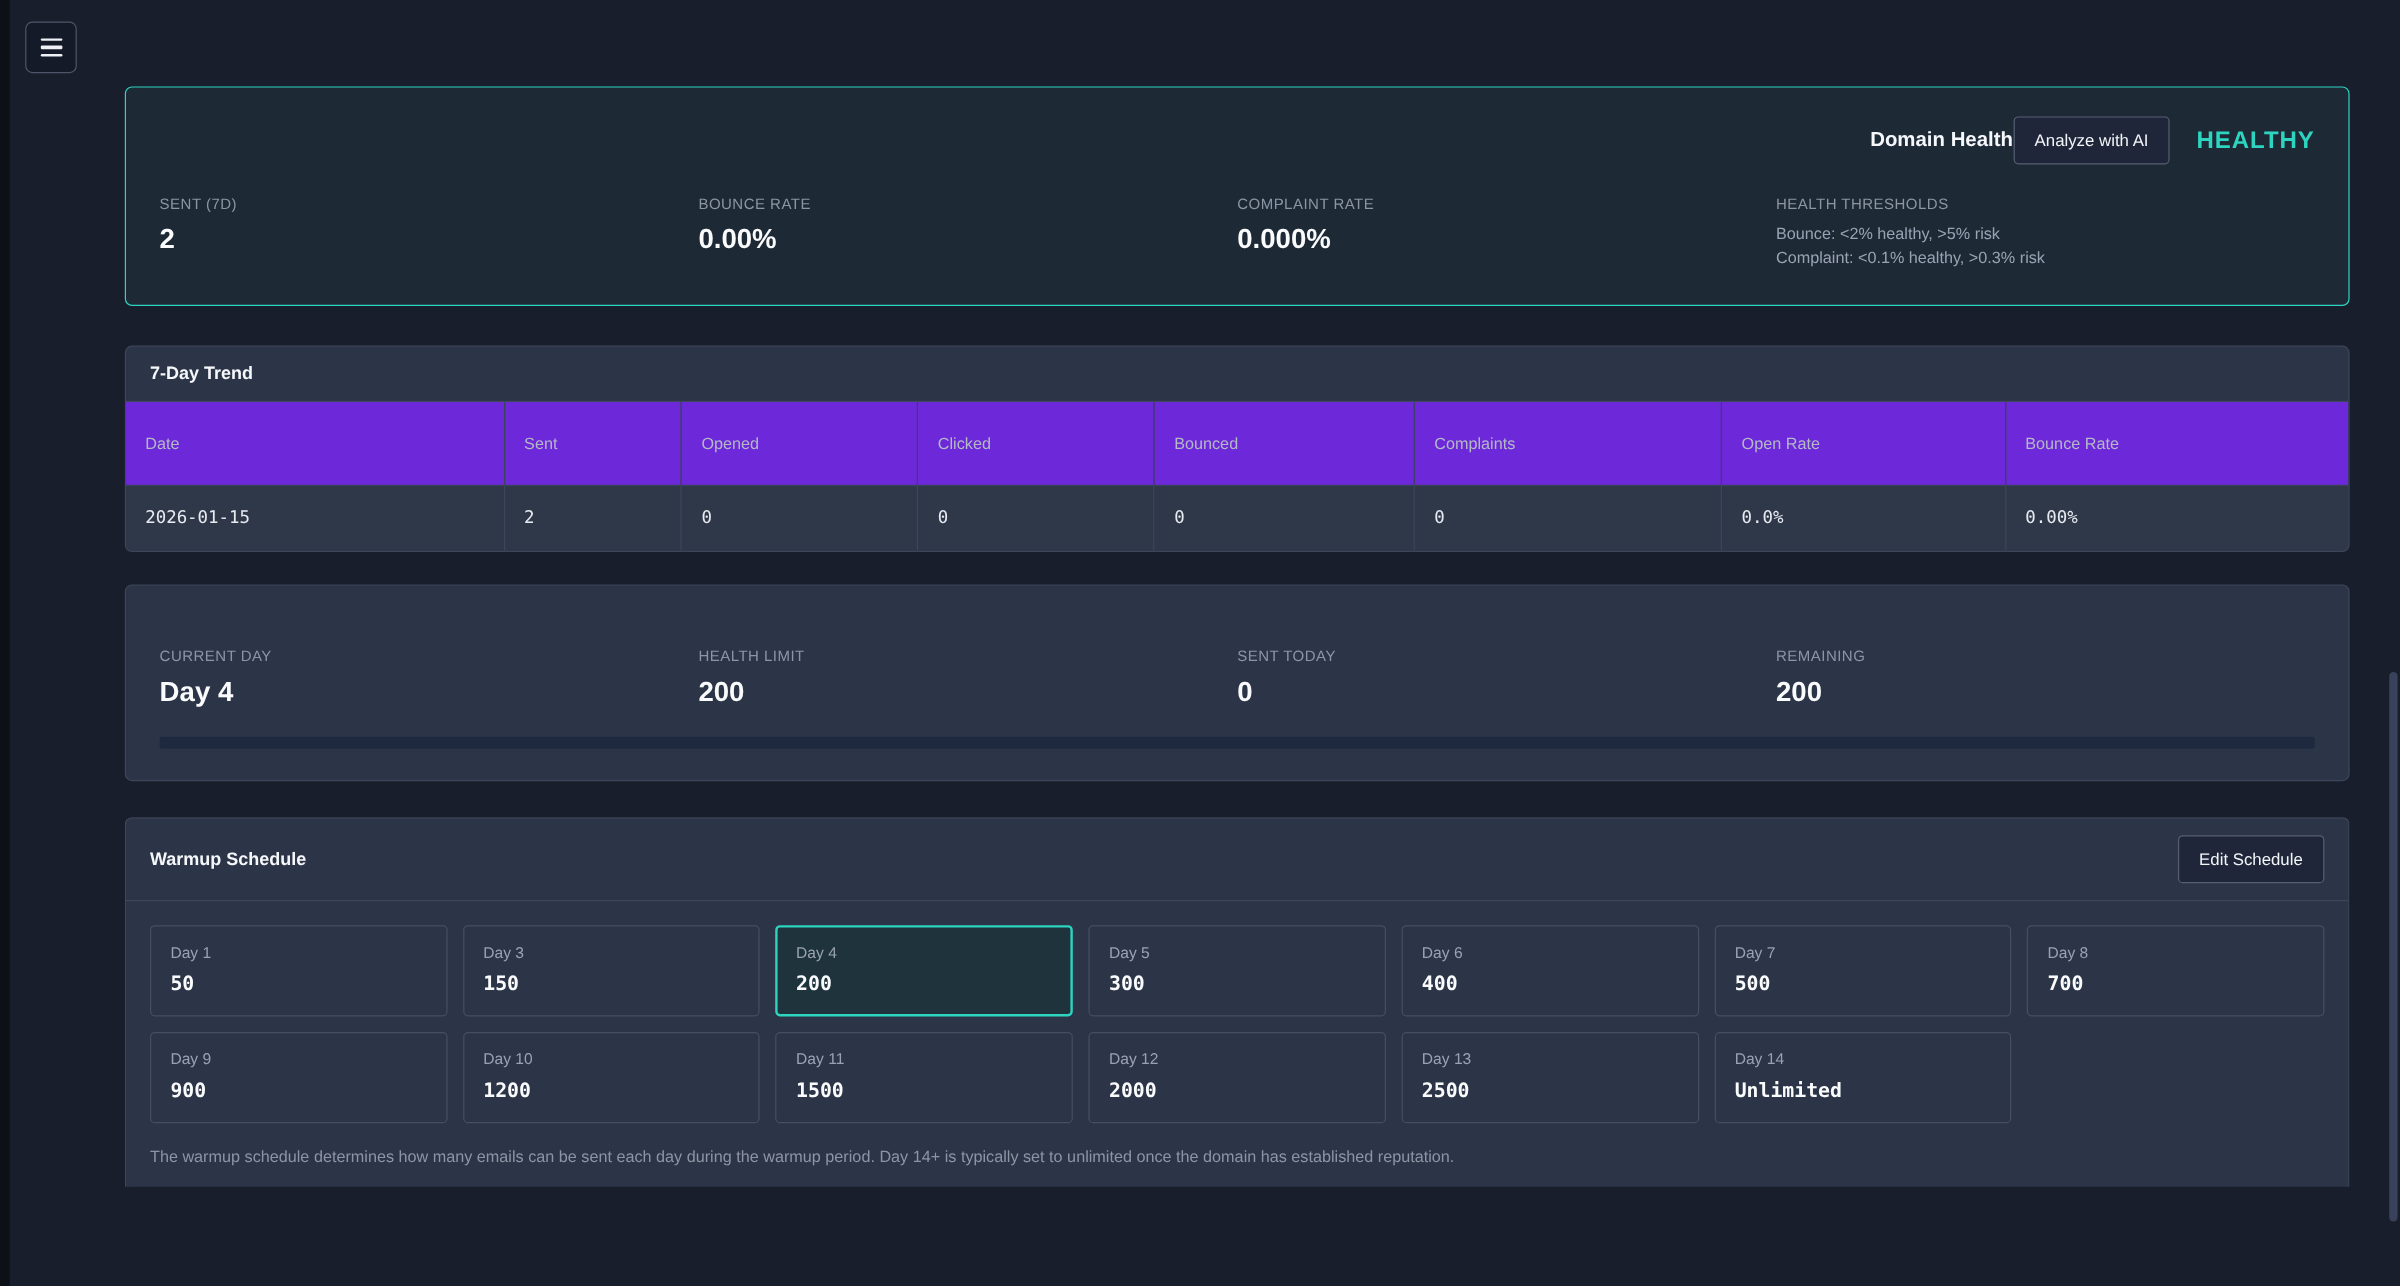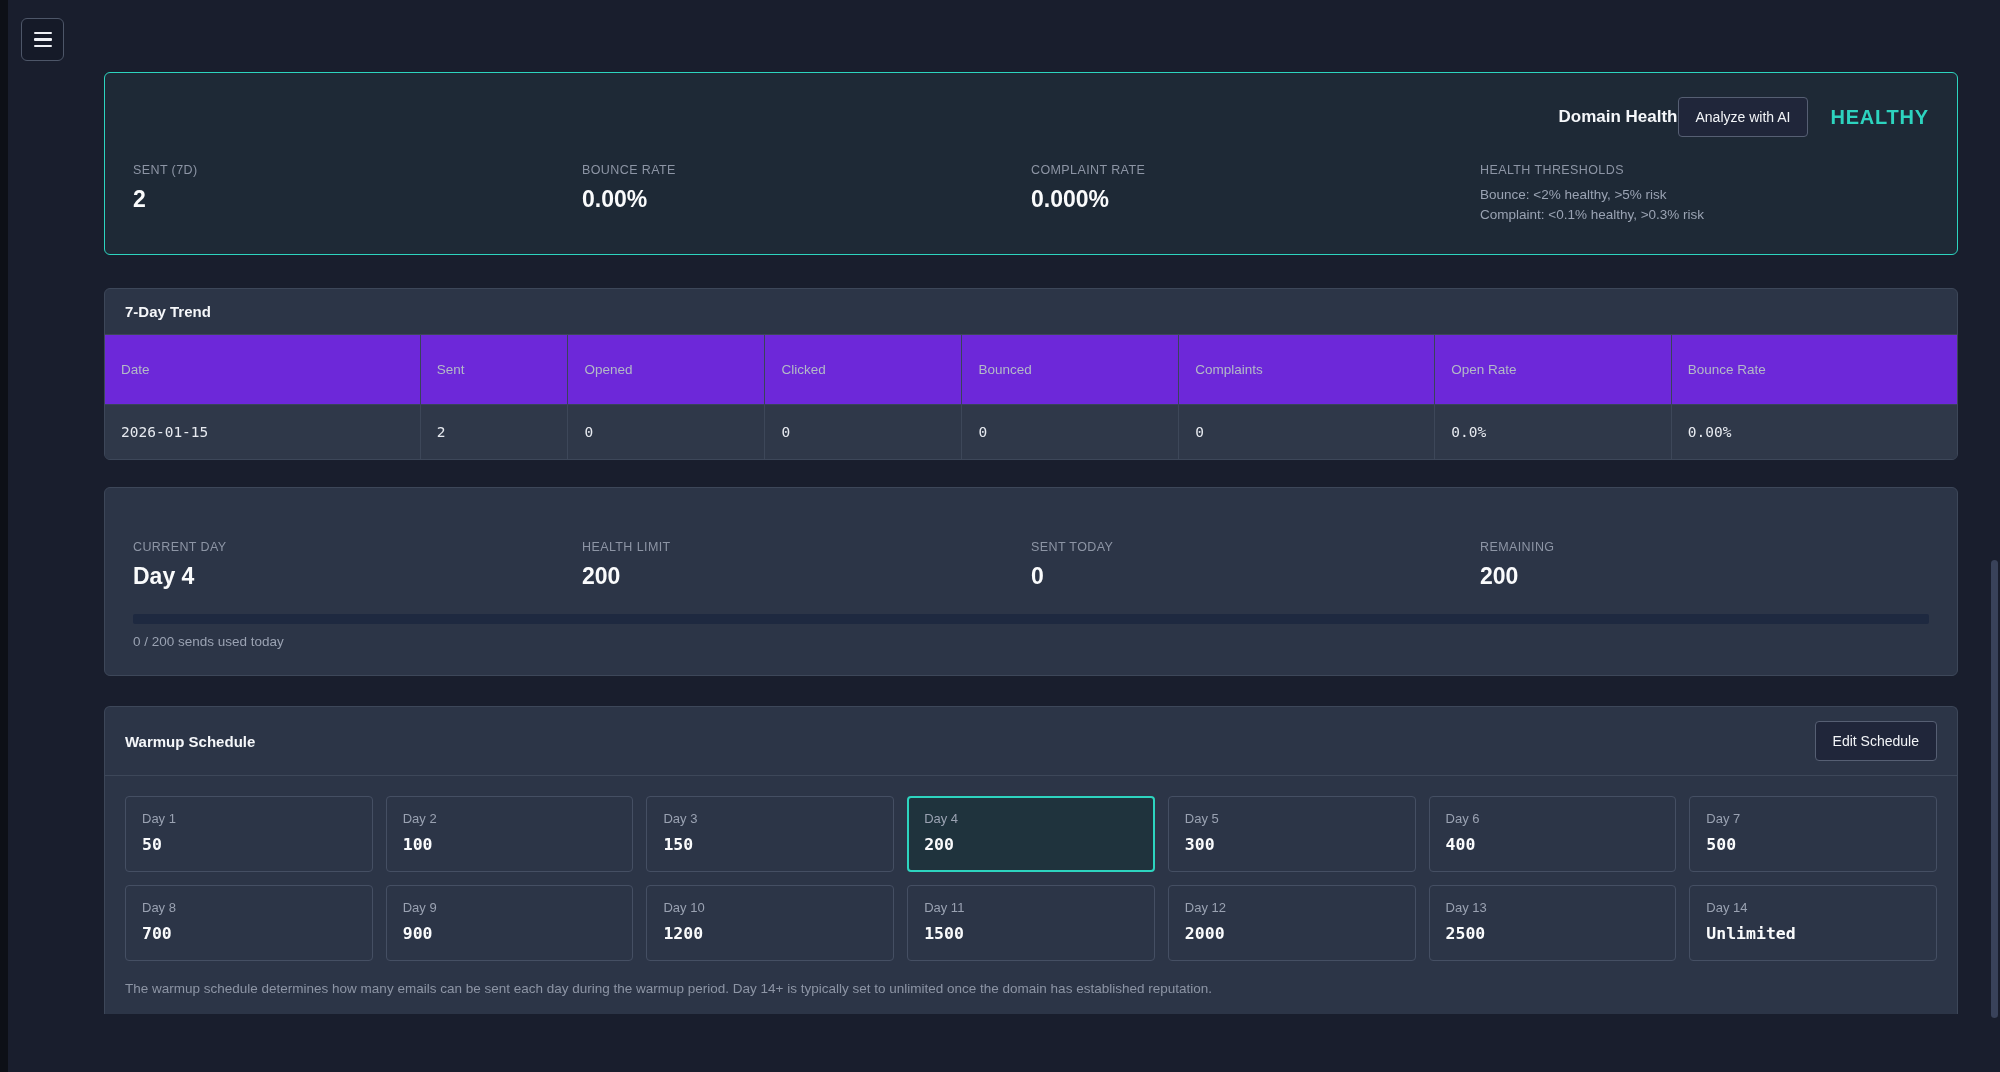--- a/index.html
+++ b/index.html
@@ -224,38 +224,33 @@
         <div class="metric-value">0</div>
       </div>
       <div>
         <div class="metric-label">REMAINING</div>
         <div class="metric-value">200</div>
       </div>
     </div>
     <div class="progress-track">
       <div class="progress-fill" style="width: 0%;"></div>
     </div>
-    <div class="progress-caption">0 / 200 sends used today</div>
   </div>
 
   <div class="schedule-card">
     <div class="strip-head">
       <div class="strip-title">Warmup Schedule</div>
       <button class="btn small">Edit Schedule</button>
     </div>
     <div class="schedule-grid">
       <div class="day-cell">
         <div class="day-label">Day 1</div>
         <div class="day-value">50</div>
       </div>
       <div class="day-cell">
-        <div class="day-label">Day 2</div>
-        <div class="day-value">100</div>
-      </div>
-      <div class="day-cell">
         <div class="day-label">Day 3</div>
         <div class="day-value">150</div>
       </div>
       <div class="day-cell current">
         <div class="day-label">Day 4</div>
         <div class="day-value">200</div>
       </div>
       <div class="day-cell">
         <div class="day-label">Day 5</div>
         <div class="day-value">300</div>

